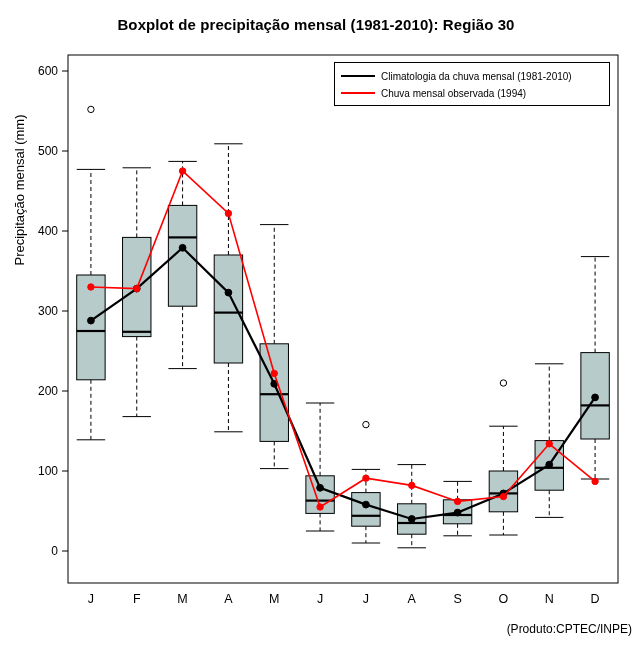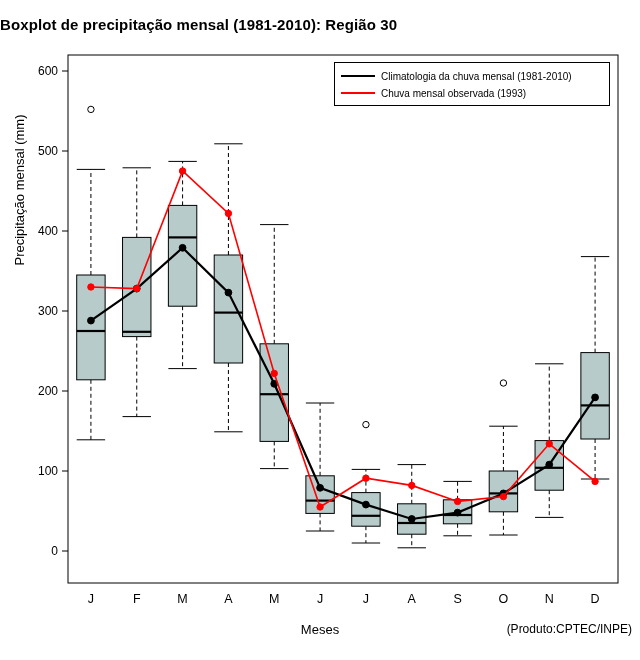--- a/index.html
+++ b/index.html
@@ -17,20 +17,21 @@
   #chart-root {
     position: relative;
     width: 640px;
     height: 660px;
   }
   #chart-title {
     position: absolute;
     top: 16px;
     left: 0;
     width: 632px;
+    text-align: center;
     font-size: 15px;
     font-weight: bold;
     letter-spacing: 0.1px;
   }
   #plot-svg {
     position: absolute;
     top: 0;
     left: 0;
   }
   .axis-label {
@@ -227,25 +228,24 @@
       <circle cx="457.58333333333337" cy="501.4" r="3.2" fill="#ff0000" stroke="#ff0000" stroke-width="1"></circle>
       <circle cx="503.4166666666667" cy="496.6" r="3.2" fill="#ff0000" stroke="#ff0000" stroke-width="1"></circle>
       <circle cx="549.25" cy="443.8" r="3.2" fill="#ff0000" stroke="#ff0000" stroke-width="1"></circle>
       <circle cx="595.0833333333334" cy="481.4" r="3.2" fill="#ff0000" stroke="#ff0000" stroke-width="1"></circle>
     </svg>
 
   <div id="ylabel-wrap">
     <span class="axis-label" style="position:static;">Precipitação mensal (mm)</span>
   </div>
 
-  <div id="xlabel">Meses</div>
   <div id="credit">(Produto:CPTEC/INPE)</div>
 
   <div class="legend-box">
     <div class="legend-row" id="legend-row-0">
       <span class="swatch" style="border-top-color: rgb(0, 0, 0);"></span><span class="ltext">Climatologia da chuva mensal (1981-2010)</span>
     </div>
     <div class="legend-row" id="legend-row-1">
-      <span class="swatch" style="border-top-color: rgb(255, 0, 0);"></span><span class="ltext">Chuva mensal observada (1993)</span>
+      <span class="swatch" style="border-top-color: rgb(255, 0, 0);"></span><span class="ltext">Chuva mensal observada (1994)</span>
     </div>
   </div>
 
 </div>
 
 </body></html>

